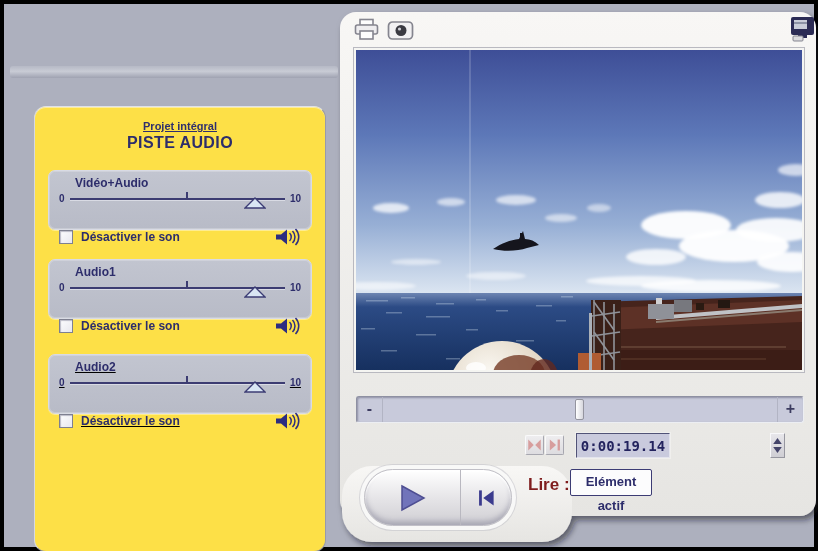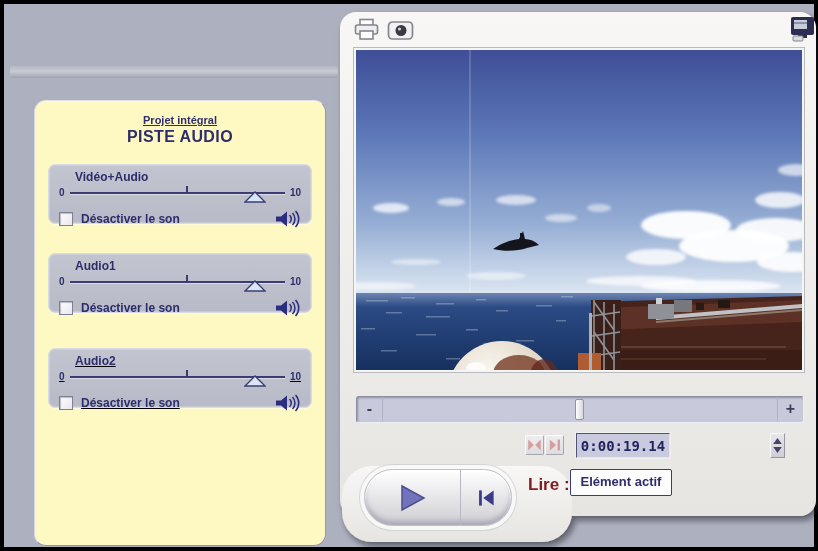--- a/index.html
+++ b/index.html
@@ -12,22 +12,22 @@
 
   
   .ridge {
     position:absolute; left:6px; top:62px; width:328px; height:12px;
     background:linear-gradient(180deg,#b8bbc7,#cdd0d9 45%,#9da0af);
     border-radius:3px; opacity:.85;
   }
 
   
   .audio-panel {
-    position:absolute; left:30px; top:96px; width:292px; height:446px;
-    background:#fef9c3; border-radius:12px;
+    position:absolute; left:30px; top:102px; width:292px; height:446px;
+    background:#fde047; border-radius:12px;
     border-top:1px solid #dfe1e8; border-left:1px solid #d6d8e1;
     border-right:1px solid #989aa9; border-bottom:1px solid #90929f;
     box-shadow:inset 0 1px 0 rgba(255,255,255,.45);
   }
   .hdr-link {
     position:absolute; top:13px; left:0; width:100%; text-align:center;
     font-size:11px; font-weight:bold; color:#2f2f6d; text-decoration:underline;
   }
   .hdr-title {
     position:absolute; top:27px; left:0; width:100%; text-align:center;
@@ -42,21 +42,21 @@
   }
   .track.t0 { top:63px; } .track.t1 { top:152px; } .track.t2 { top:247px;text-decoration:underline; }
   .t-label { margin-left:16px; font-size:12px; font-weight:bold; color:#2d2d6b; }
   .slider-row { display:flex; align-items:flex-start; height:15px; margin-top:1px; }
   .endv { font-size:10px; font-weight:bold; color:#2d2d6b; line-height:10px; padding-top:3px; }
   .sl-line { flex:1; position:relative; height:15px; margin:0 5px; }
   .sl-line .bar { position:absolute; left:0; right:0; top:7px; height:2px; background:#3c3c72; }
   .sl-line .bar-hi { position:absolute; left:0; right:0; top:9px; height:1px; background:#d9dbe4; }
   .sl-line .tick { position:absolute; left:54%; top:1px; width:2px; height:7px; background:#3c3c72; }
   .sl-thumb { position:absolute; left:81%; top:6px; width:22px; height:12px; }
-  .mute-row { display:flex; align-items:center; margin-top:10px; }
+  .mute-row { display:flex; align-items:center; margin-top:22px; }
   .cb {
     width:14px; height:14px; background:linear-gradient(135deg,#fdfdfe,#e8e8ee);
     border:1px solid #7e8090; box-shadow:inset 1px 1px 1px rgba(110,110,135,.45);
     display:inline-block;
   }
   .mute-lbl { margin-left:8px; font-size:12px; font-weight:bold; color:#2d2d6b; }
   .spk { margin-left:auto; width:26px; height:18px; }
 
   
   #player-shape { position:absolute; left:0; top:0; width:818px; height:551px; pointer-events:none; }
@@ -129,21 +129,21 @@
     display:flex; overflow:hidden;
   }
   .play-cell { flex:1; display:flex; align-items:center; justify-content:center; border-right:1px solid #b9b8c0; }
   .skip-cell { width:50px; display:flex; align-items:center; justify-content:center; }
 
   .lire { position:absolute; left:524px; top:471px; font-size:17px; font-weight:bold; color:#7f1d1d; }
   .mode-btn {
     position:absolute; text-align:center; font-weight:bold; font-size:13px; color:#2d2d6b;
     background:#fcfcfd; border:1px solid #3c3c74; border-radius:2px;
   }
-  .mode-el { left:566px; top:465px; width:102px; height:27px; line-height:24px; }
+  .mode-el { left:566px; top:465px; width:82px; height:27px; line-height:24px; }
   .mode-pr {
     left:671px; top:464px; width:137px; height:29px; line-height:24px;
     background:#f2f2c2; border:2px solid #94943c;
   }
 </style>
 </head>
 <body>
 
 <div id="stage">
   <div id="bg">

